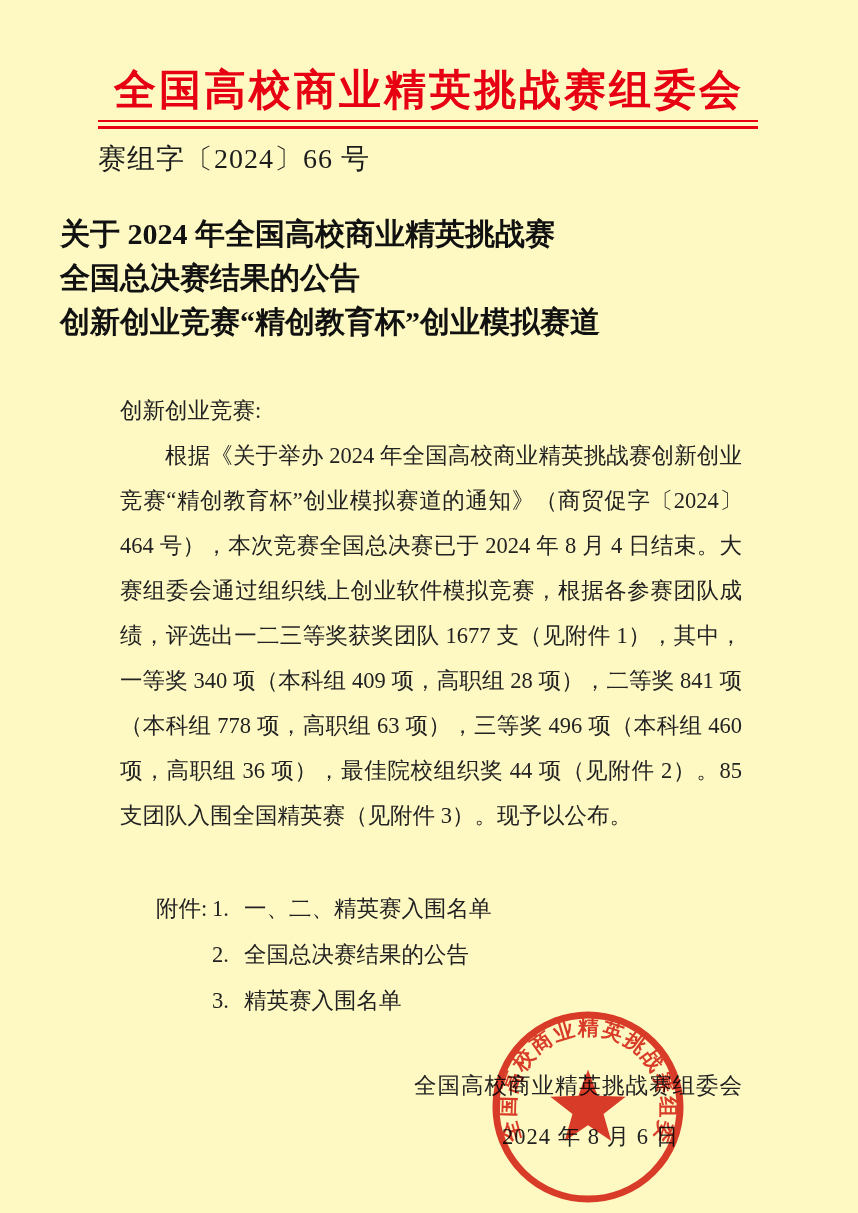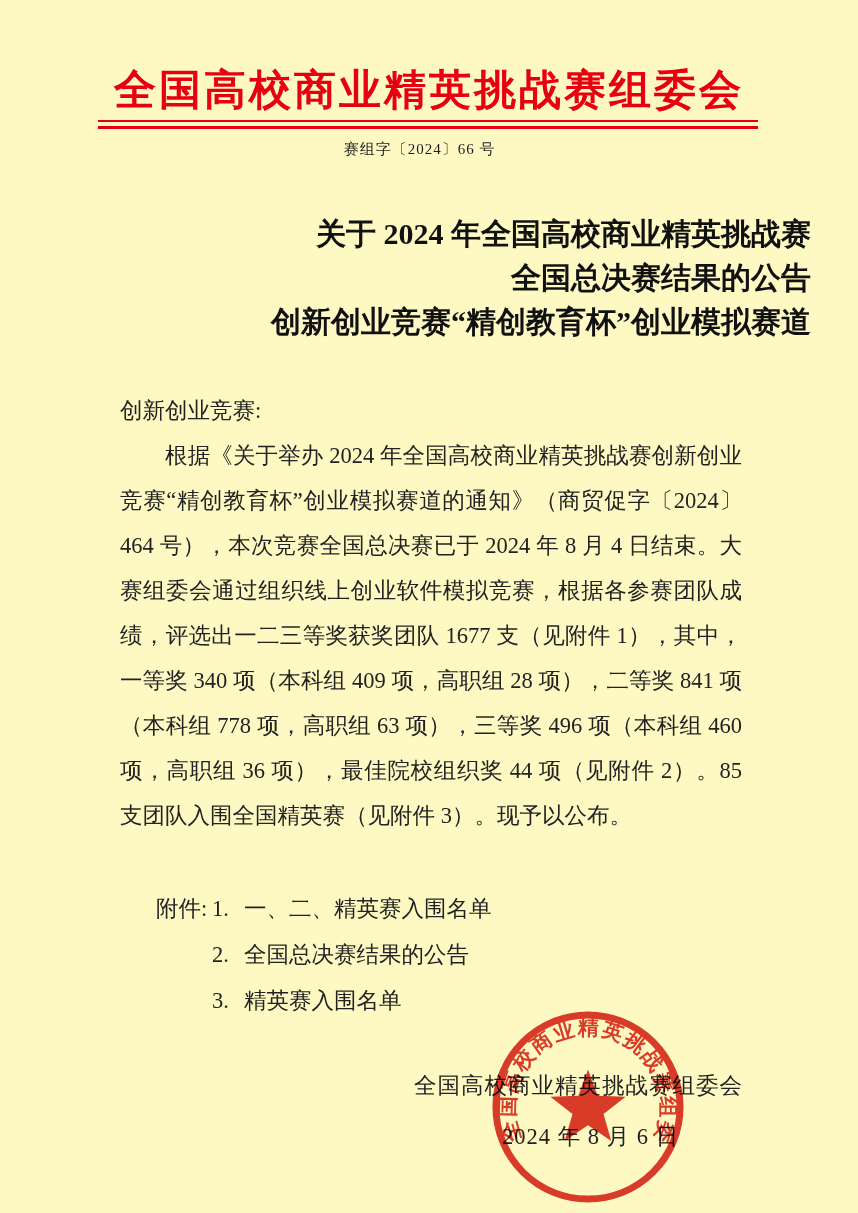--- a/index.html
+++ b/index.html
@@ -22,28 +22,28 @@
     white-space:nowrap;
   }
   .red-rule {
     position:absolute; top:120px; left:98px; width:660px;
     height:9px;
     border-top:2px solid #e60012;
     border-bottom:3px solid #e60012;
   }
   .doc-number {
     position:absolute; top:140px; left:98px; width:643px;
-    text-align:center;
-    font-size:15px; color:#1c1c1c;
+    text-align:left;
+    font-size:28px; color:#1c1c1c;
     letter-spacing:1px;
   }
 
   .title {
-    position:absolute; top:212px; left:73px; width:738px;
-    text-align:right;
+    position:absolute; top:212px; left:60px; width:738px;
+    text-align:left;
     font-size:30px; font-weight:bold;
     line-height:44px;
     color:#111;
   }
 
   .body-text {
     position:absolute; top:388px; left:120px; width:622px;
     font-size:22.5px;
     line-height:45px;
     color:#222;

